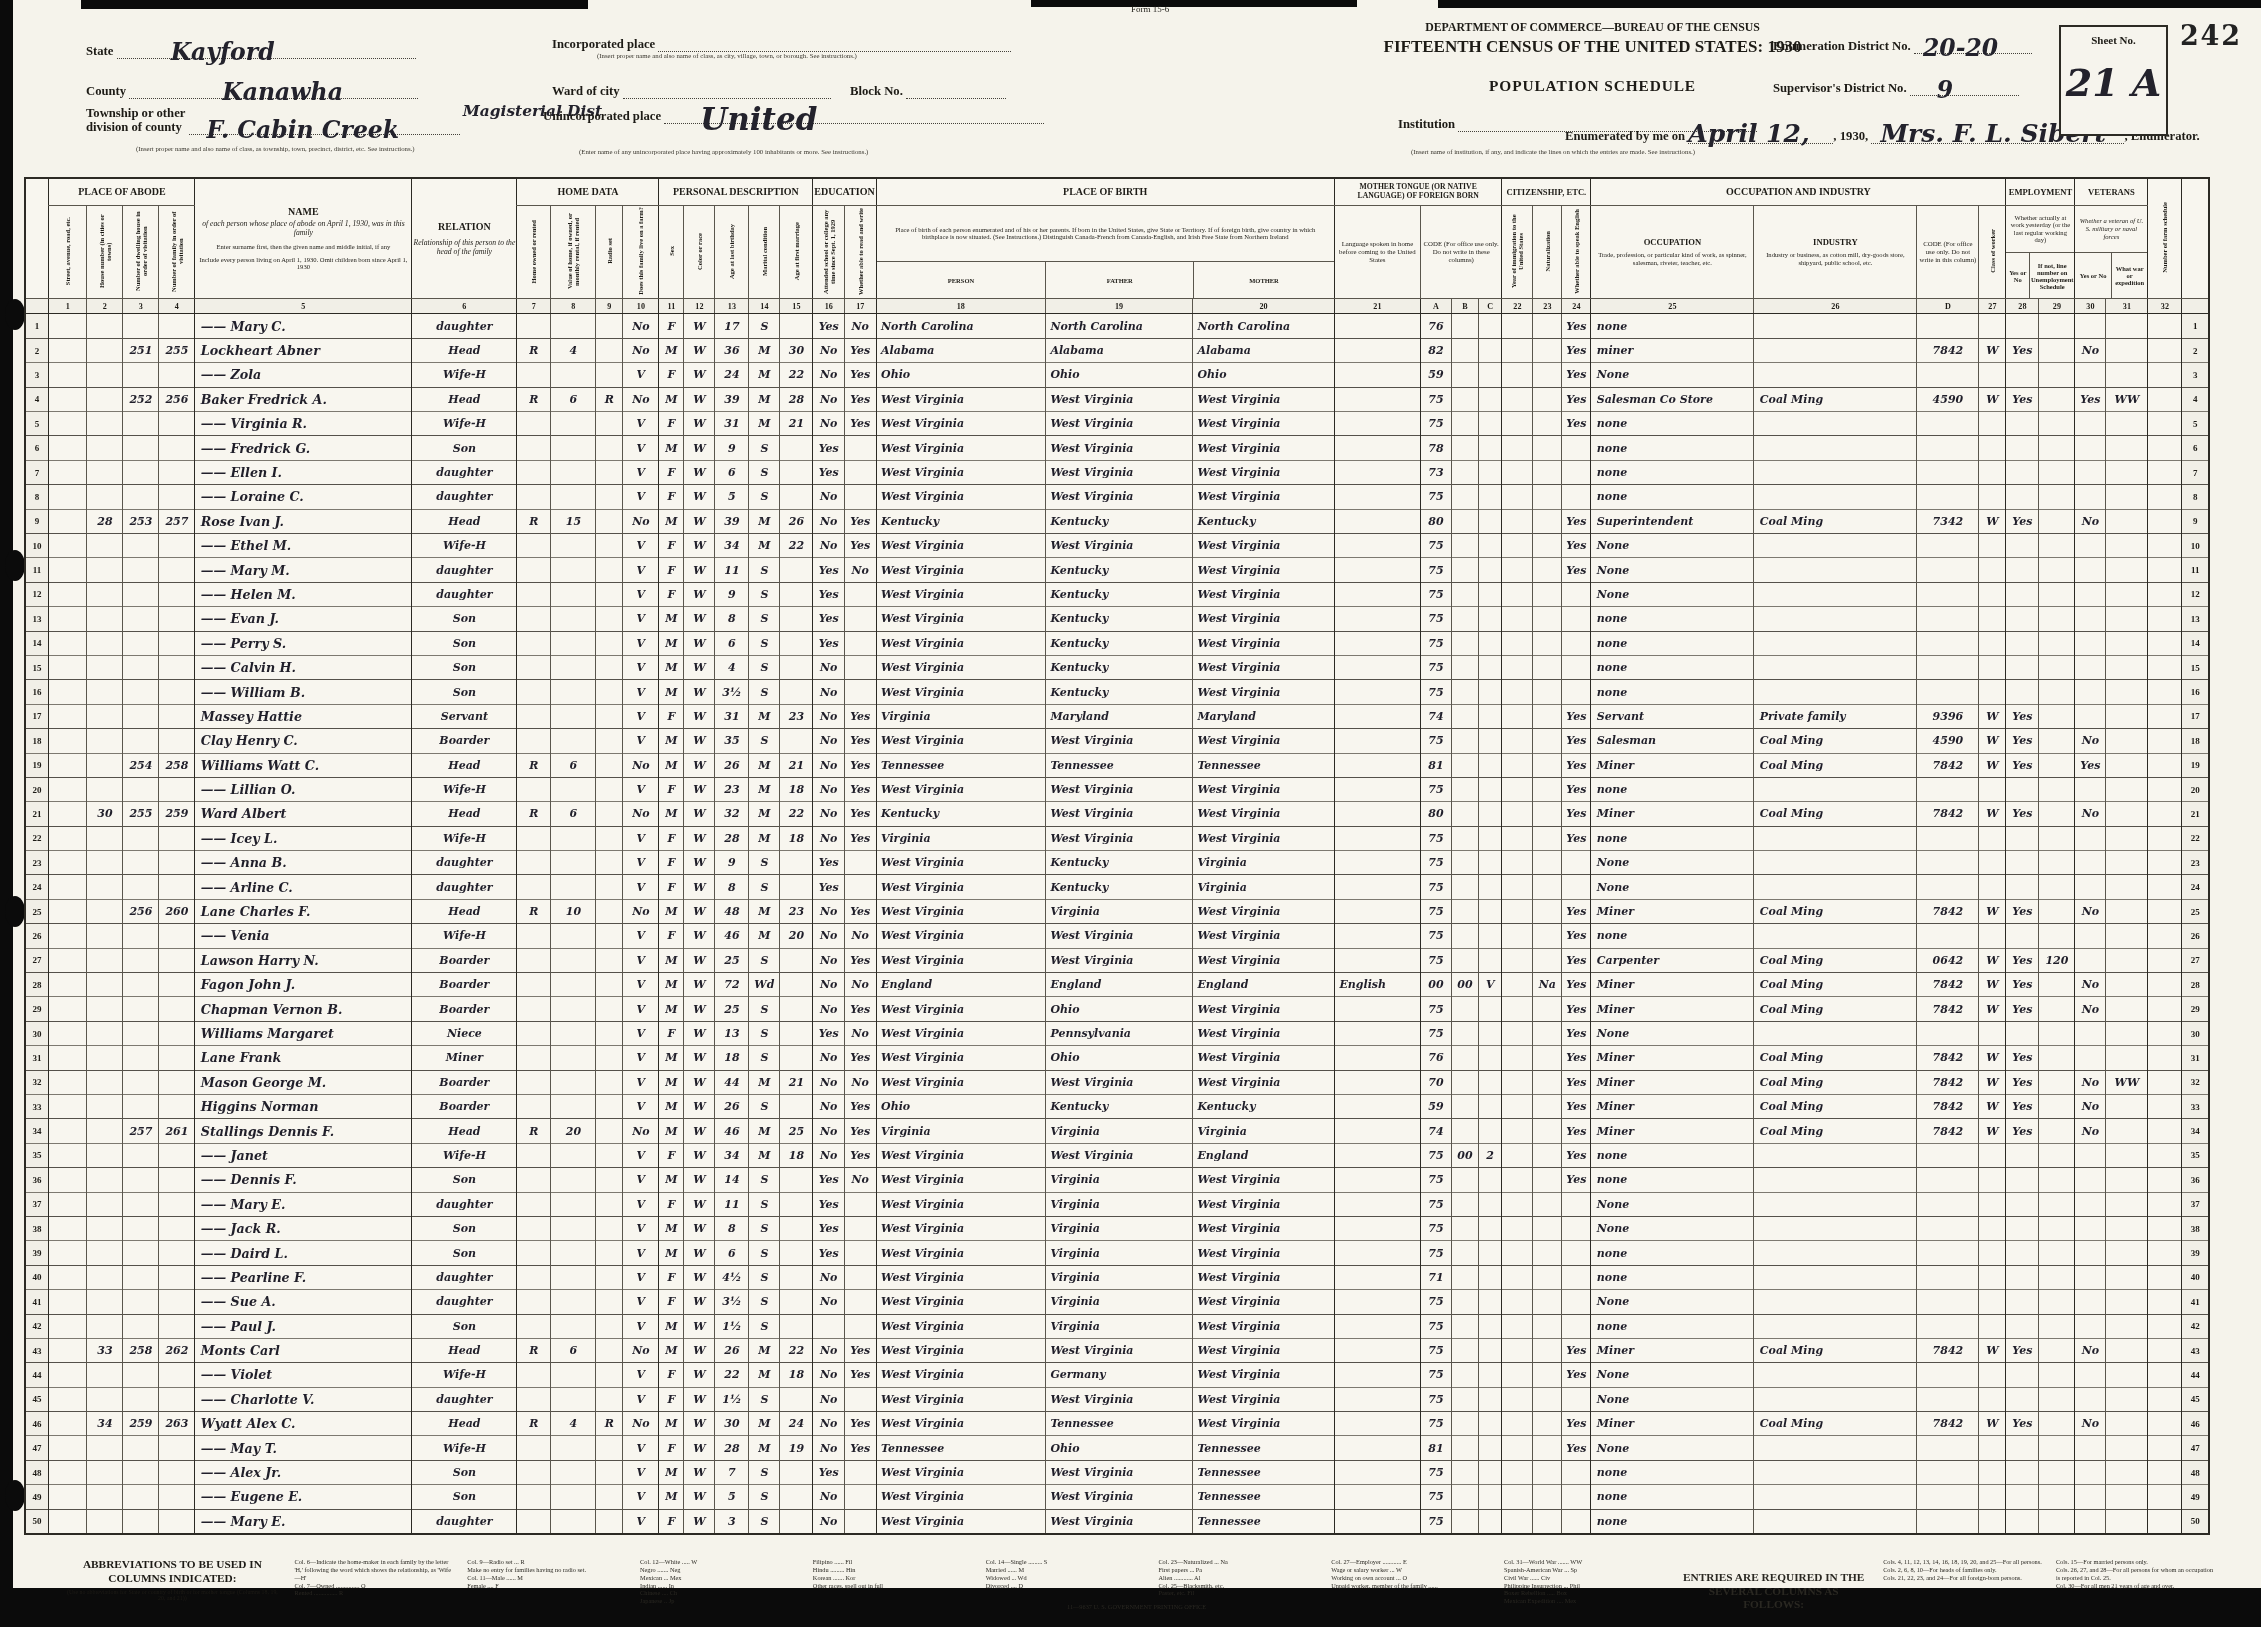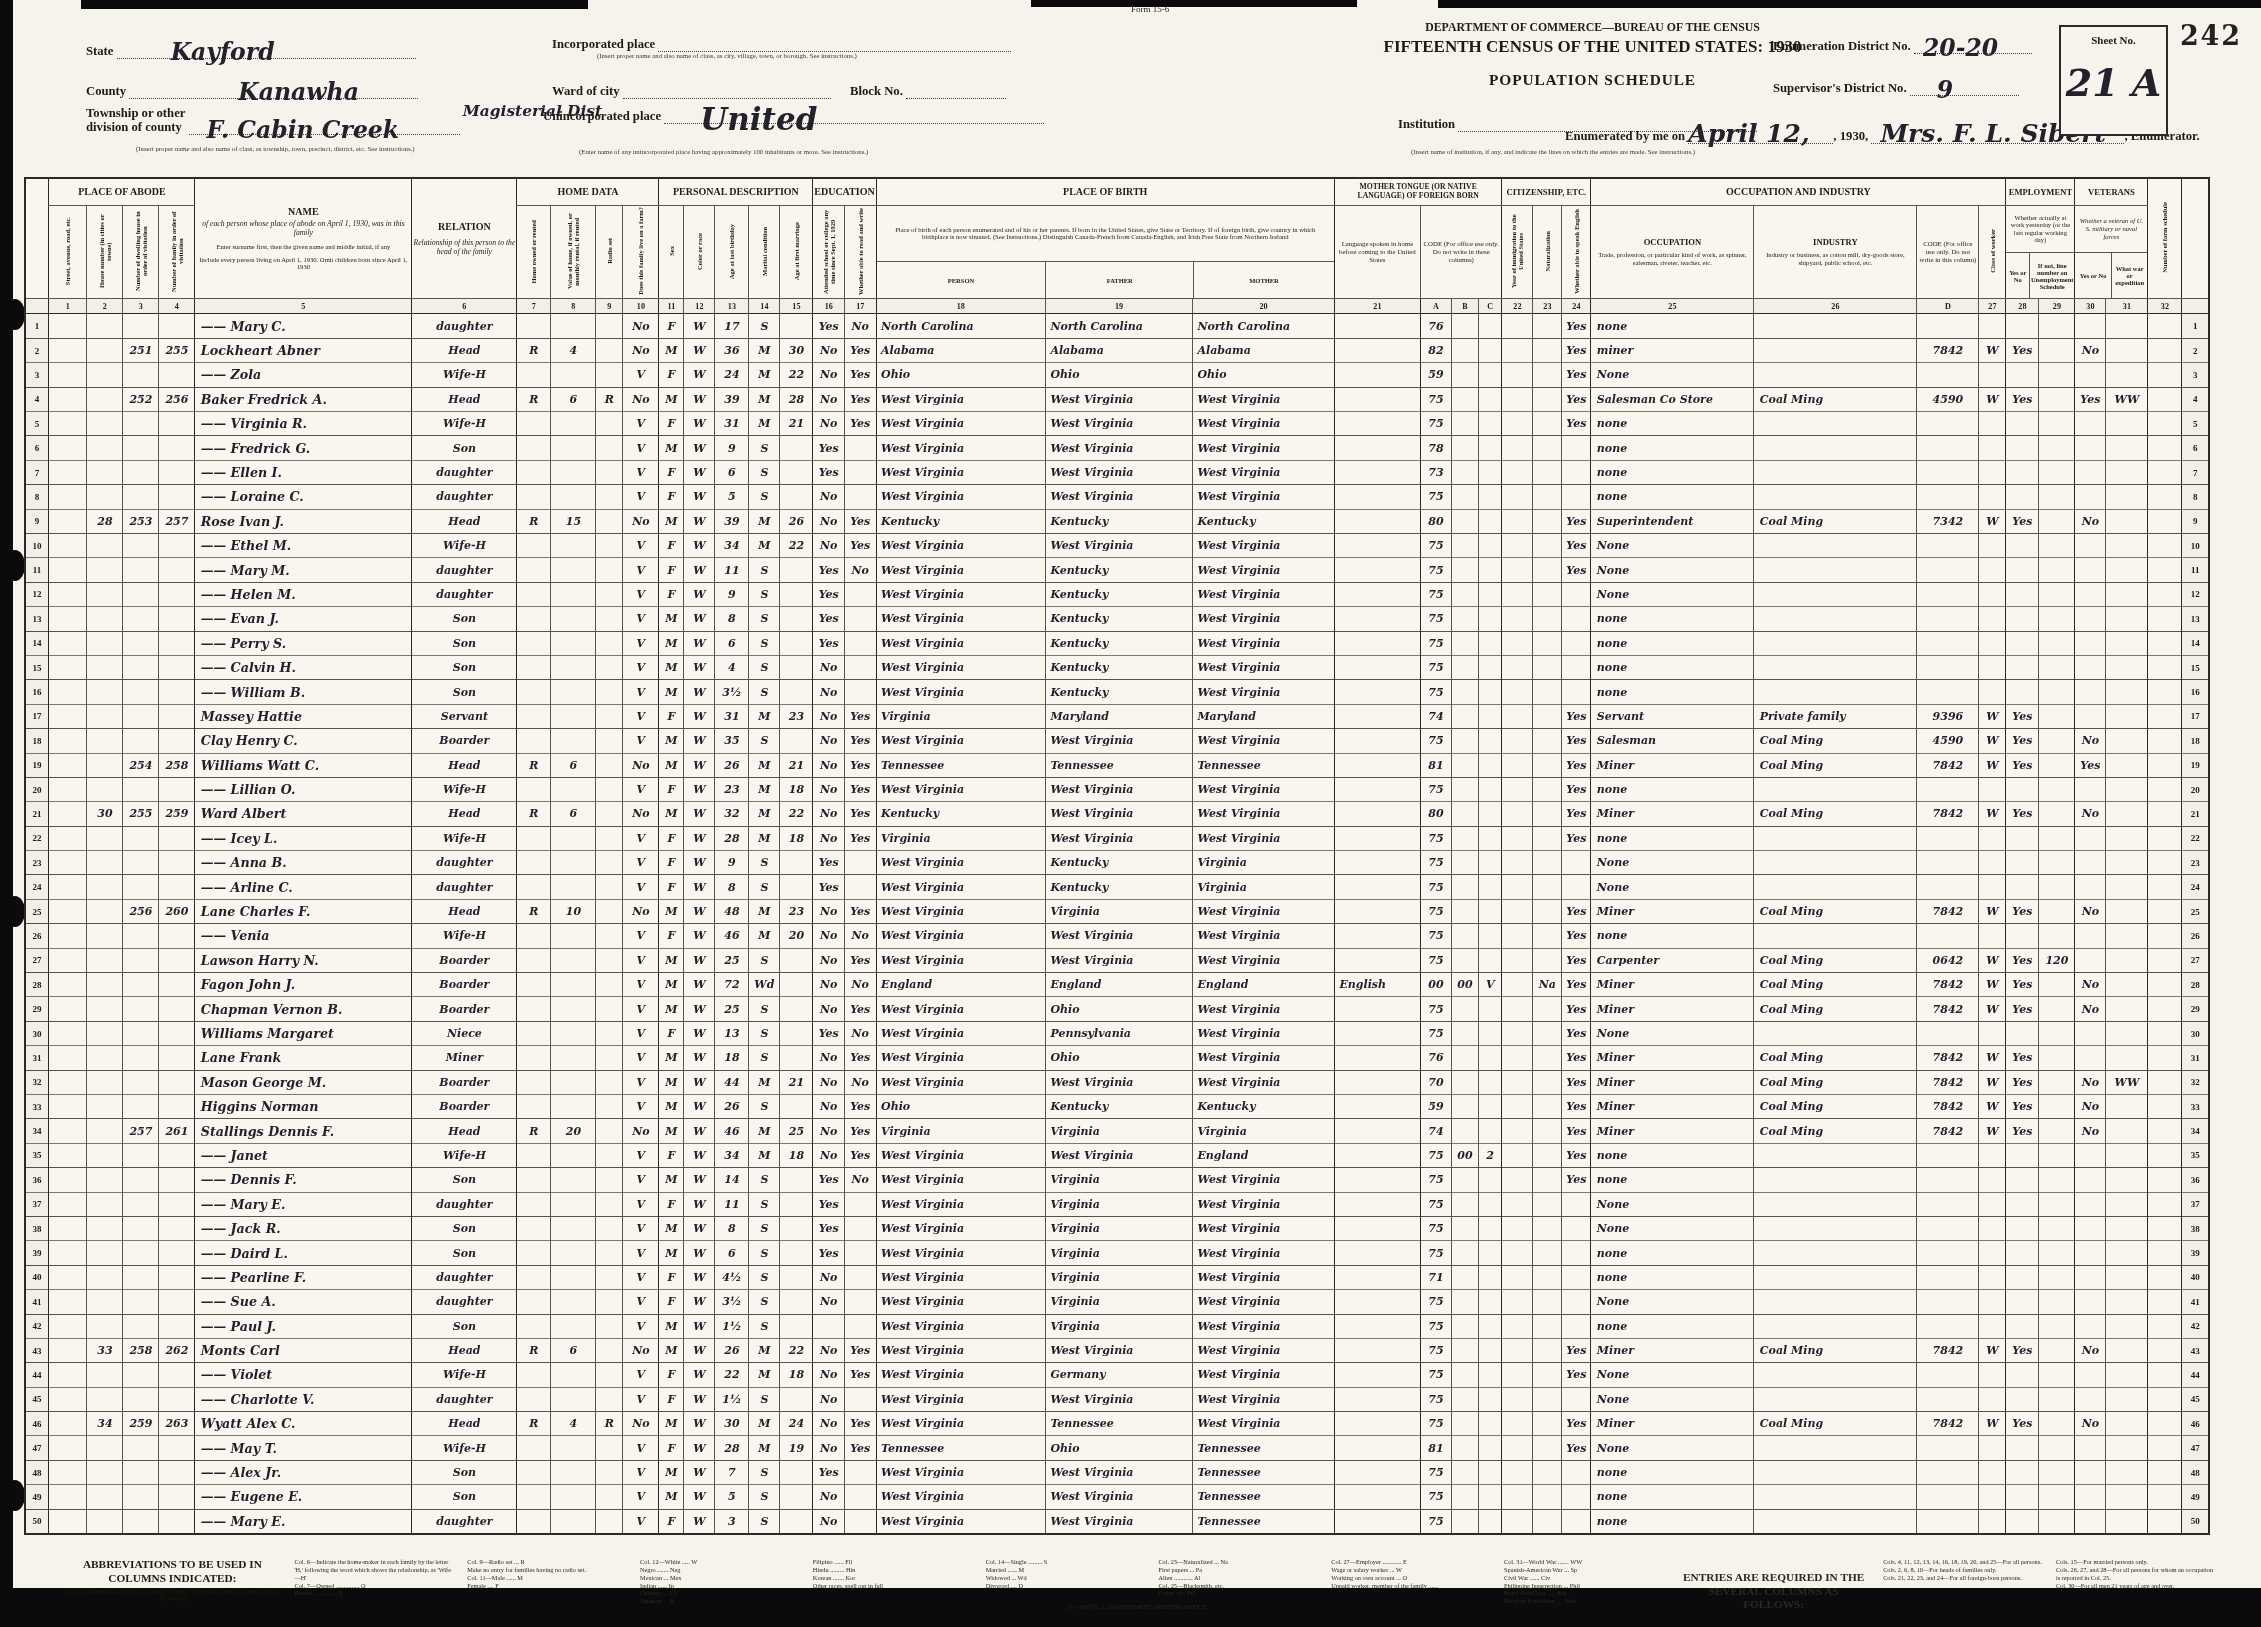--- a/index.html
+++ b/index.html
@@ -67,30 +67,30 @@
 <div class="hole" style="left:5.4px;top:896px;width:20px;height:31px"></div>
 <div class="hole" style="left:5.4px;top:1480px;width:20px;height:31px"></div>
 <div class="star" style="left:56px;top:1081px">✳</div>
 
 <div class="hfield" style="left:1131px;top:3.6px;font-size:9px;font-weight:normal">Form 15-6</div>
 <div class="stamp" style="left:2180px;top:20px">242</div>
 
 <div class="titleblock" style="left:1321px;top:20px;width:543px">
   <div style="font-size:11.8px;font-weight:bold">DEPARTMENT OF COMMERCE—BUREAU OF THE CENSUS</div>
   <div style="font-size:17px;font-weight:bold;margin-top:1.8px">FIFTEENTH CENSUS OF THE UNITED STATES:  1930</div>
-  <div style="font-size:15.4px;font-weight:bold;margin-top:14px;letter-spacing:0.9px">POPULATION SCHEDULE</div>
+  <div style="font-size:15.4px;font-weight:bold;margin-top:20px;letter-spacing:0.9px">POPULATION SCHEDULE</div>
 </div>
 
 <div class="hfield" style="left:86px;top:43px">
   <span>State</span>
   <span class="hline" style="width:299px"><span class="ink bigink" style="position:relative;top:-5.4px;left:54px">Kayford</span></span>
 </div>
 <div class="hfield" style="left:86px;top:83px">
   <span>County</span>
-  <span class="hline" style="width:289px"><span class="ink bigink" style="position:relative;top:-5.4px;left:109px">Kanawha</span></span>
+  <span class="hline" style="width:289px"><span class="ink bigink" style="position:relative;top:-5.4px;left:93px">Kanawha</span></span>
 </div>
 <div class="hfield" style="left:86px;top:107px;line-height:1.1">
   <span style="display:inline-block;text-align:left">
     <span>Township or other</span><br><span>division of county</span>
   </span>
   <span class="hline" style="width:271px"><span class="ink bigink" style="position:relative;top:-1.8px;left:18px">F. Cabin Creek</span></span>
   <span class="ink" style="font-size:15.4px;position:relative;top:-14.5px">Magisterial Dist</span>
 </div>
 <div class="cap" style="left:136px;top:145px">(Insert proper name and also name of class, as township, town, precinct, district, etc.   See instructions.)</div>
 

